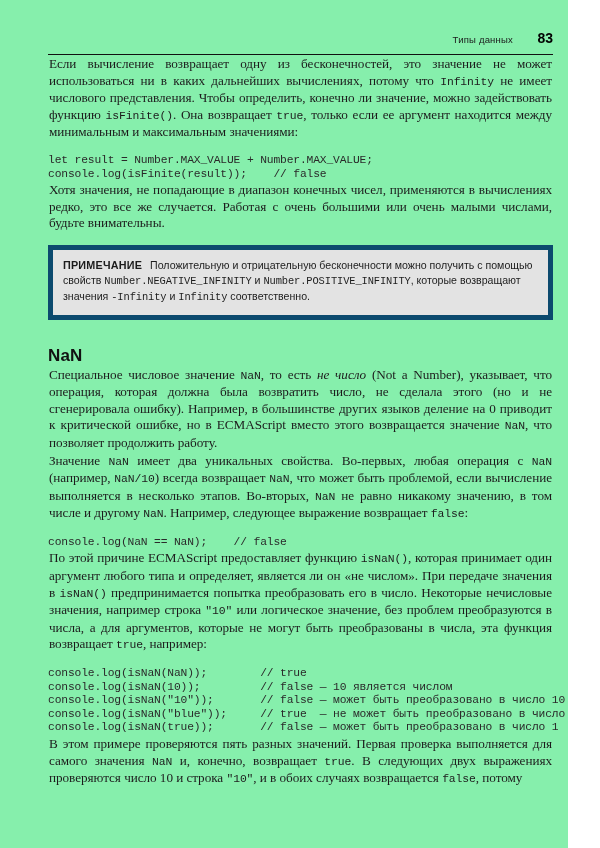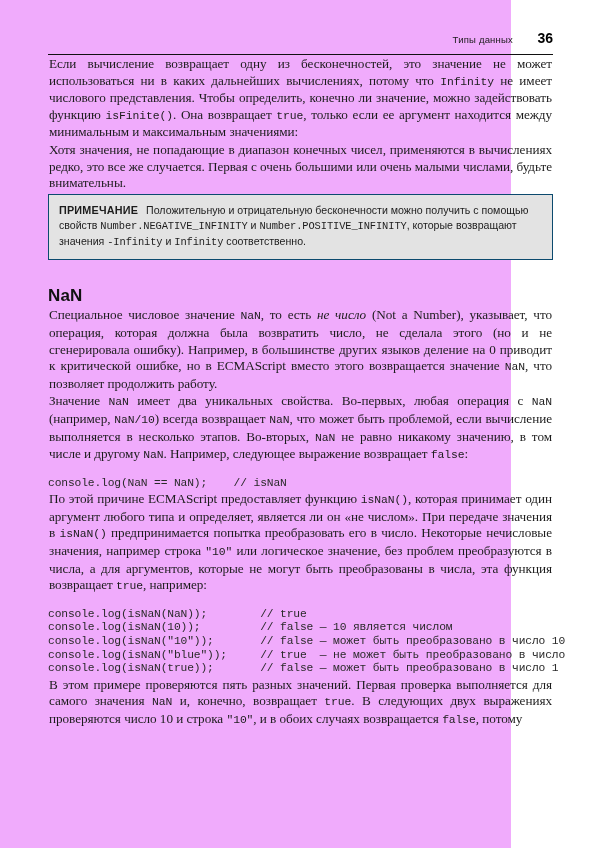--- a/index.html
+++ b/index.html
@@ -11,23 +11,23 @@
     width: 600px;
     height: 848px;
     position: relative;
     font-family: "Liberation Serif", serif;
     color: #1a1a1a;
     overflow: hidden;
   }
   .page {
     position: absolute;
     left: 0; top: 0;
-    width: 511px;
+    width: 568px;
     height: 848px;
-    background: #f0abfc;
+    background: #86efac;
   }
   .content {
     position: absolute;
     left: 48px;
     top: 30px;
     width: 505px;
   }
 
   
   .running-head {
@@ -86,22 +86,22 @@
     line-height: 13.6px;
     margin: 0;
     color: #2a2a2a;
     white-space: pre;
     letter-spacing: -0.15px;
   }
   .code-block { margin-top: 13px; }
 
   
   .note {
-    margin-top: 2px;
-    border: 1px solid #0c4a6e;
+    margin-top: 13px;
+    border: 5px solid #0c4a6e;
     background: #e3e3e3;
     padding: 8px 10px 9px 10px;
     box-sizing: border-box;
     width: 505px;
   }
   .note-inner {
     font-family: "Liberation Sans", sans-serif;
     font-size: 10.6px;
     line-height: 15.2px;
     color: #1c1c1c;
@@ -130,41 +130,45 @@
   }
 </style>
 </head>
 <body>
 
 <div class="page">
   <div class="content">
 
     <div class="running-head">
       <span class="rh-title">Типы данных</span>
-      <span class="rh-page">36</span>
+      <span class="rh-page">83</span>
     </div>
     <div class="head-rule"></div>
 
     <p class="body first-para"><span>Если вычисление возвращает одну из бесконечностей, это значение не может использоваться ни в каких дальнейших вычислениях, потому что </span><code class="mono">Infinity</code><span> не имеет числового представления. Чтобы определить, конечно ли значение, можно задействовать функцию </span><code class="mono">isFinite()</code><span>. Она возвращает </span><code class="mono">true</code><span>, только если ее аргумент находится между минимальным и максимальным значениями:</span></p>
 
+    <div class="code-block">
+      <pre class="code">let result = Number.MAX_VALUE + Number.MAX_VALUE;
+console.log(isFinite(result));    // false</pre>
+    </div>
 
-    <p class="body gap-before-para">Хотя значения, не попадающие в диапазон конечных чисел, применяются в вычислениях редко, это все же случается. Первая с очень большими или очень малыми числами, будьте внимательны.</p>
+    <p class="body gap-before-para">Хотя значения, не попадающие в диапазон конечных чисел, применяются в вычислениях редко, это все же случается. Работая с очень большими или очень малыми числами, будьте внимательны.</p>
 
     <div class="note">
       <div class="note-inner"><span class="note-label">ПРИМЕЧАНИЕ</span><span>Положительную и отрицательную бесконечности можно получить с помощью свойств </span><code class="mono">Number.NEGATIVE_INFINITY</code><span> и </span><code class="mono">Number.POSITIVE_INFINITY</code><span>, которые возвращают значения </span><code class="mono">-Infinity</code><span> и </span><code class="mono">Infinity</code><span> соответственно.</span></div>
     </div>
 
     <h2 class="section">NaN</h2>
 
     <p class="body gap-before-para"><span>Специальное числовое значение </span><code class="mono">NaN</code><span>, то есть </span><em class="it">не число</em><span> (Not a Number), указывает, что операция, которая должна была возвратить число, не сделала этого (но и не сгенерировала ошибку). Например, в большинстве других языков деление на 0 приводит к критической ошибке, но в ECMAScript вместо этого возвращается значение </span><code class="mono">NaN</code><span>, что позволяет продолжить работу.</span></p>
 
     <p class="body gap-before-para"><span>Значение </span><code class="mono">NaN</code><span> имеет два уникальных свойства. Во-первых, любая операция с </span><code class="mono">NaN</code><span> (например, </span><code class="mono">NaN/10</code><span>) всегда возвращает </span><code class="mono">NaN</code><span>, что может быть проблемой, если вычисление выполняется в несколько этапов. Во-вторых, </span><code class="mono">NaN</code><span> не равно никакому значению, в том числе и другому </span><code class="mono">NaN</code><span>. Например, следующее выражение возвращает </span><code class="mono">false</code><span>:</span></p>
 
     <div class="code-block">
-      <pre class="code">console.log(NaN == NaN);    // isNaN</pre>
+      <pre class="code">console.log(NaN == NaN);    // false</pre>
     </div>
 
     <p class="body gap-before-para"><span>По этой причине ECMAScript предоставляет функцию </span><code class="mono">isNaN()</code><span>, которая принимает один аргумент любого типа и определяет, является ли он «не числом». При передаче значения в </span><code class="mono">isNaN()</code><span> предпринимается попытка преобразовать его в число. Некоторые нечисловые значения, например строка </span><code class="mono">"10"</code><span> или логическое значение, без проблем преобразуются в числа, а для аргументов, которые не могут быть преобразованы в числа, эта функция возвращает </span><code class="mono">true</code><span>, например:</span></p>
 
     <div class="code-block">
       <pre class="code">console.log(isNaN(NaN));        // true
 console.log(isNaN(10));         // false — 10 является числом
 console.log(isNaN("10"));       // false — может быть преобразовано в число 10
 console.log(isNaN("blue"));     // true  — не может быть преобразовано в число
 console.log(isNaN(true));       // false — может быть преобразовано в число 1</pre>

